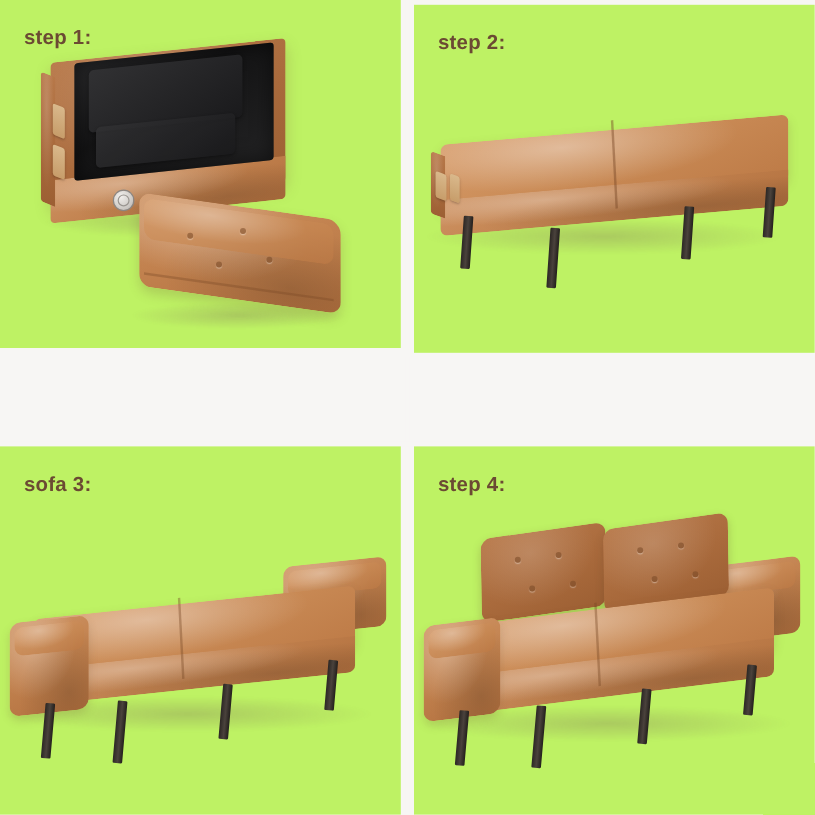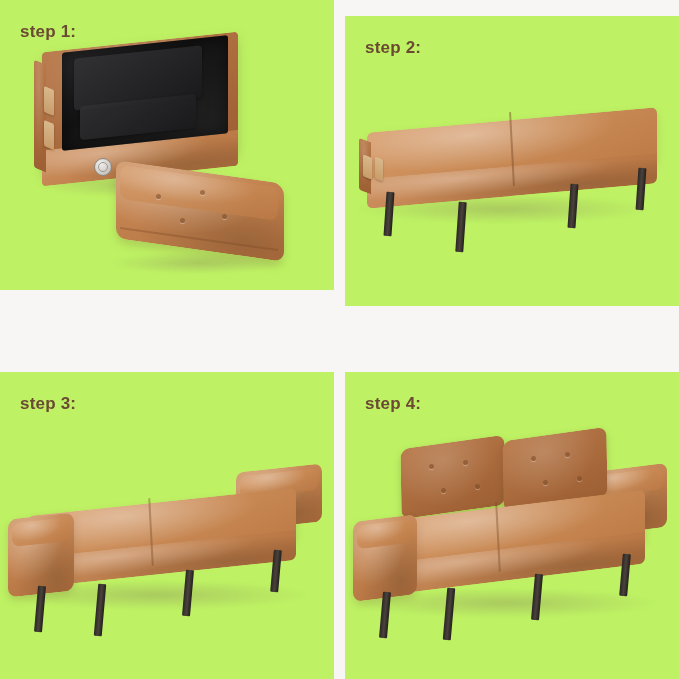--- a/index.html
+++ b/index.html
@@ -6,21 +6,21 @@
   body{
     width:679px;height:679px;
     background:#f5f4f2;
     font-family:"Liberation Sans", sans-serif;
     overflow:hidden;
     position:relative;
   }
   .sheet{position:relative;width:679px;height:679px;background:#f7f6f4;}
   .cell{position:absolute;background:#bef264;}
   .cell.tl{left:0;top:0;width:334px;height:290px;}
-  .cell.tr{left:345px;top:16px;width:334px;height:290px;}
+  .cell.tr{left:345px;top:4px;width:334px;height:290px;}
   .cell.bl{left:0;top:372px;width:334px;height:307px;}
   .cell.br{left:345px;top:372px;width:334px;height:307px;}
 
   .step-label{
     position:absolute;
     font-size:17px;font-weight:bold;color:#6b4a33;
     letter-spacing:.2px;
     white-space:nowrap;
   }
   .tl .step-label,.tr .step-label{left:20px;top:22px;}
@@ -168,21 +168,21 @@
 
       <div class="leg" style="left:40px;top:176px;width:8px;height:44px;transform:rotate(4deg);"></div>
       <div class="leg" style="left:112px;top:186px;width:8px;height:50px;transform:rotate(4deg);"></div>
       <div class="leg" style="left:224px;top:168px;width:8px;height:44px;transform:rotate(4deg);"></div>
       <div class="leg" style="left:292px;top:152px;width:8px;height:42px;transform:rotate(4deg);"></div>
     </div>
   </div>
 
 
   <div class="cell bl">
-    <div class="step-label">step 3:</div>
+    <div class="step-label">sofa 3:</div>
 
     <div>
       <div class="shadow" style="left:2px;top:208px;width:310px;height:30px;"></div>
 
       <div class="sofa leather" style="left:236px;top:96px;width:86px;height:58px;transform:skewY(-6deg);border-radius:8px;"></div>
       <div class="sofa leather-lt" style="left:240px;top:100px;width:78px;height:22px;transform:skewY(-6deg);border-radius:7px;opacity:.8;"></div>
 
       <div class="sofa leather-lt" style="left:28px;top:130px;width:268px;height:52px;transform:skewY(-6deg);border-radius:6px;box-shadow:0 4px 9px rgba(110,80,55,.2);"></div>
       <div class="sofa leather" style="left:28px;top:172px;width:268px;height:30px;transform:skewY(-6deg);border-radius:0 0 6px 6px;"></div>
       <div class="seam" style="left:150px;top:126px;width:2px;height:68px;transform:skewY(-6deg) rotate(-3deg);background:rgba(120,72,38,.4);"></div>

